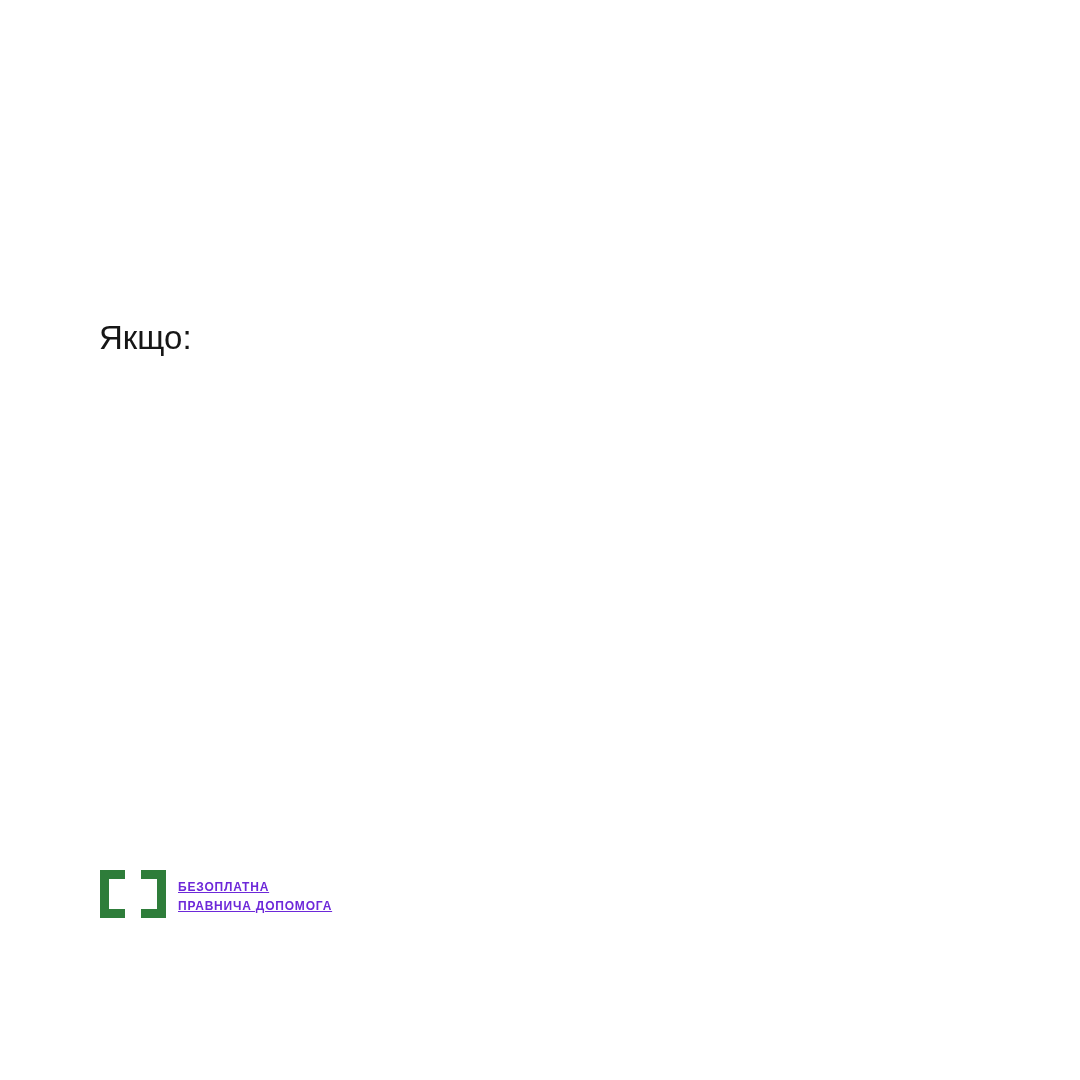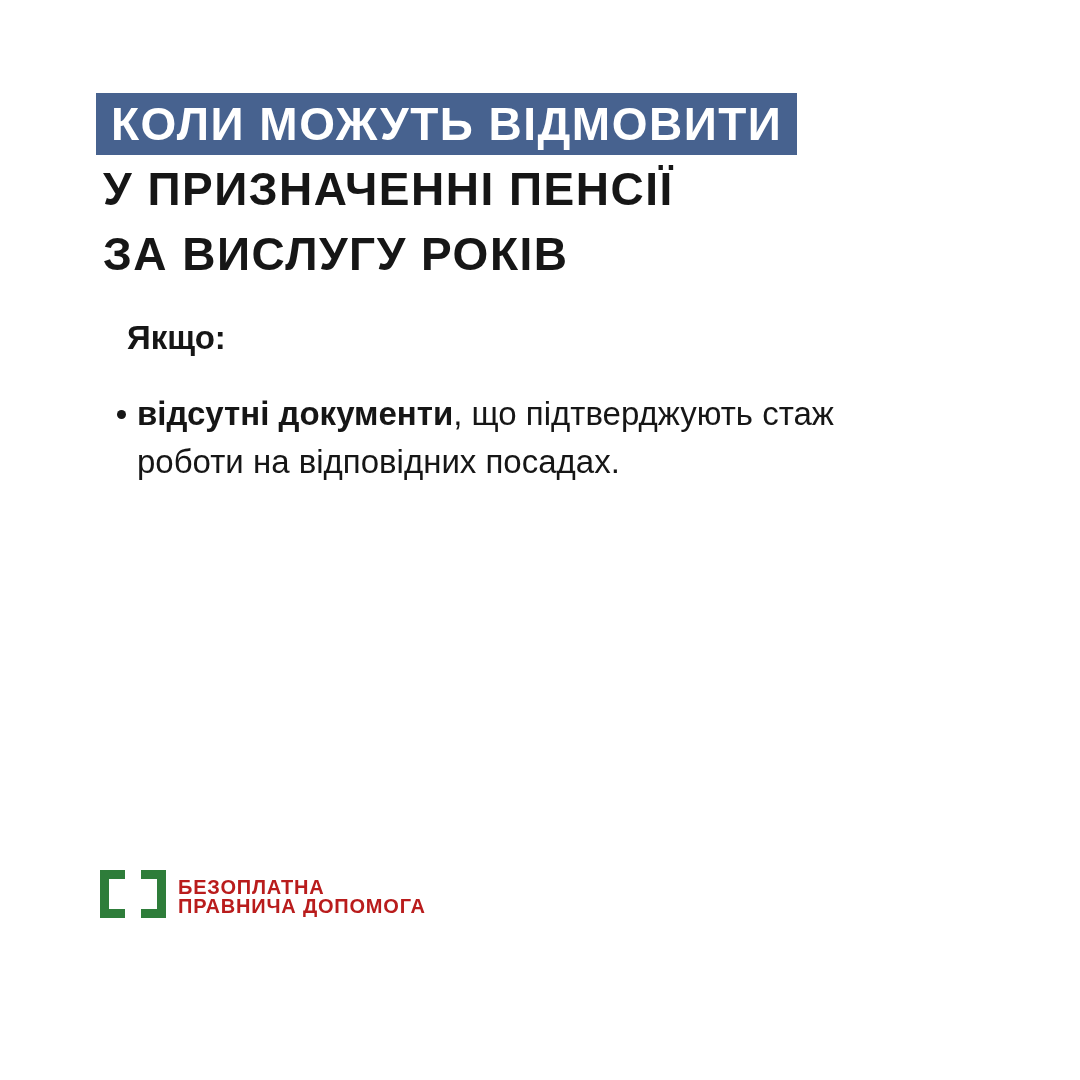--- a/index.html
+++ b/index.html
@@ -36,21 +36,21 @@
     color:var(--ink);
     font-size:46px;font-weight:700;
     line-height:65px;
     letter-spacing:1.5px;
     white-space:nowrap;
   }
   
   .intro{
     position:absolute;left:99px;top:314px;
     color:var(--ink);
-    font-size:33px;line-height:48px;font-weight:700;margin-left:28px;
+    font-size:33px;line-height:48px;font-weight:400;
   }
   
   .reasons{
     position:absolute;left:96px;top:390px;width:930px;
     list-style:none;
     color:var(--ink);
     font-size:33px;line-height:48px;
   }
   .reasons li{
     position:relative;
@@ -69,42 +69,37 @@
   .logo{
     position:absolute;left:100px;top:870px;
     display:flex;align-items:flex-start;
   }
   .brackets{display:flex;width:66px;height:48px;justify-content:space-between;}
   .br-l,.br-r{display:block;width:25px;height:48px;}
   .br-l{border:9px solid var(--bracket);border-right:none;}
   .br-r{border:9px solid var(--bracket);border-left:none;}
   .logo-text{
     margin-left:12px;margin-top:8px;
-    color:#b91c1c;
-    font-size:20px;font-weight:700;
+    color:#6d28d9;
+    font-size:12px;font-weight:700;
     line-height:19px;letter-spacing:0.8px;
     white-space:nowrap;
+    text-decoration:underline;
   }
 </style>
 </head>
 <body>
 
 <div class="canvas">
 
-  <div class="title-hl">
-    <span>КОЛИ МОЖУТЬ ВІДМОВИТИ</span>
-  </div>
 
-  <h1 class="title-rest"><span>У ПРИЗНАЧЕННІ ПЕНСІЇ</span><br><span>ЗА ВИСЛУГУ РОКІВ</span></h1>
 
   <p class="intro">Якщо:</p>
 
   <ul class="reasons">
-      <li><b>відсутні документи</b><span>, що підтверджують стаж
-роботи на відповідних посадах.</span></li>
     </ul>
 
   <footer class="logo">
     <span class="brackets">
       <span class="br-l"></span>
       <span class="br-r"></span>
     </span>
     <div class="logo-text">
       <div>БЕЗОПЛАТНА</div>
       <div>ПРАВНИЧА ДОПОМОГА</div>

